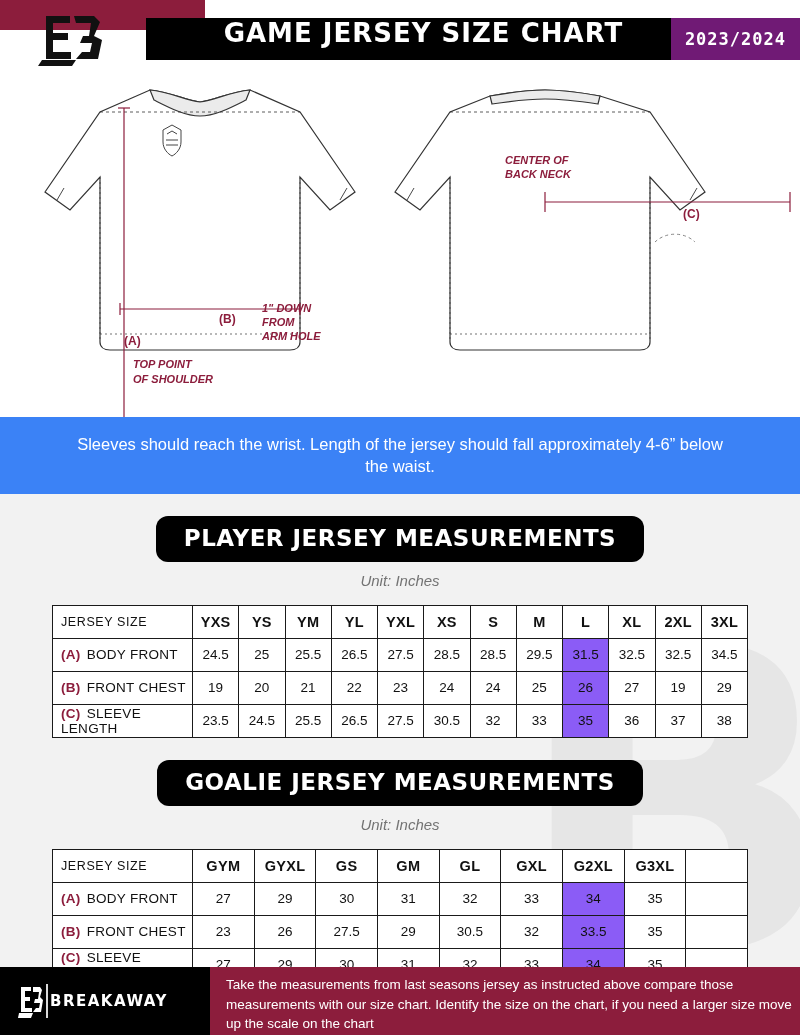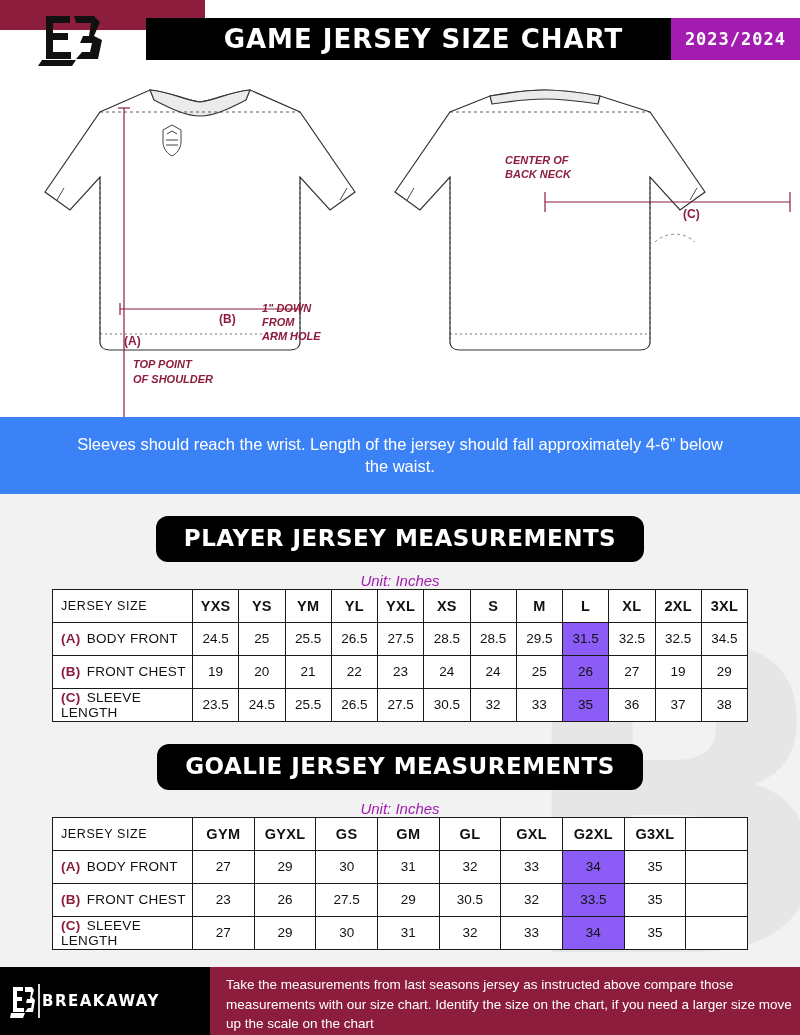--- a/index.html
+++ b/index.html
@@ -45,35 +45,34 @@
     position: absolute; left: 36px; top: 10px;
     width: 80px; height: 56px;
     z-index: 3;
   }
   .title-bar {
     position: absolute;
     left: 126px; top: 18px;
     right: 0; height: 42px;
     background: #000000;
     display: flex;
-    align-items: center;
     margin-left: 20px;
   }
   .title-bar .title {
     flex: 1;
     text-align: center;
     color: #ffffff;
     font-family: "DejaVu Sans", sans-serif;
     font-weight: 800;
     font-size: 26px;
     letter-spacing: 1px;
     padding-left: 30px;
   }
   .season {
-    background: #a21caf;
+    background: #701a75;
     color: #ffffff;
     height: 42px;
     display: flex;
     align-items: center;
     padding: 0 14px;
     font-family: "DejaVu Sans Mono", monospace;
     font-weight: 700;
     font-size: 17px;
     letter-spacing: 1px;
   }
@@ -114,22 +113,22 @@
     font-size: 23px;
     letter-spacing: 0.5px;
     padding: 9px 28px 11px;
     border-radius: 12px;
   }
   .unit {
     position: relative;
     text-align: center;
     font-style: italic;
     font-size: 15px;
-    color: #a21caf;
-    padding: 10px 0 0;
+    color: #737373;
+    padding: 10px 0 16px;
     z-index: 2;
   }
 
   
   .table-wrap {
     position: relative;
     z-index: 2;
     padding: 0 52px;
   }
   table {
@@ -182,21 +181,21 @@
     width: 800px; height: 68px;
     display: flex;
     z-index: 3;
   }
   .footer-brand {
     width: 210px;
     background: #000000;
     display: flex;
     align-items: center;
     gap: 2px;
-    padding-left: 10px;
+    padding-left: 18px;
   }
   .footer-brand .fb-name {
     color: #ffffff;
     font-family: "DejaVu Sans", sans-serif;
     font-weight: 700;
     font-size: 15px;
     letter-spacing: 1.5px;
   }
   .footer-text {
     flex: 1;

